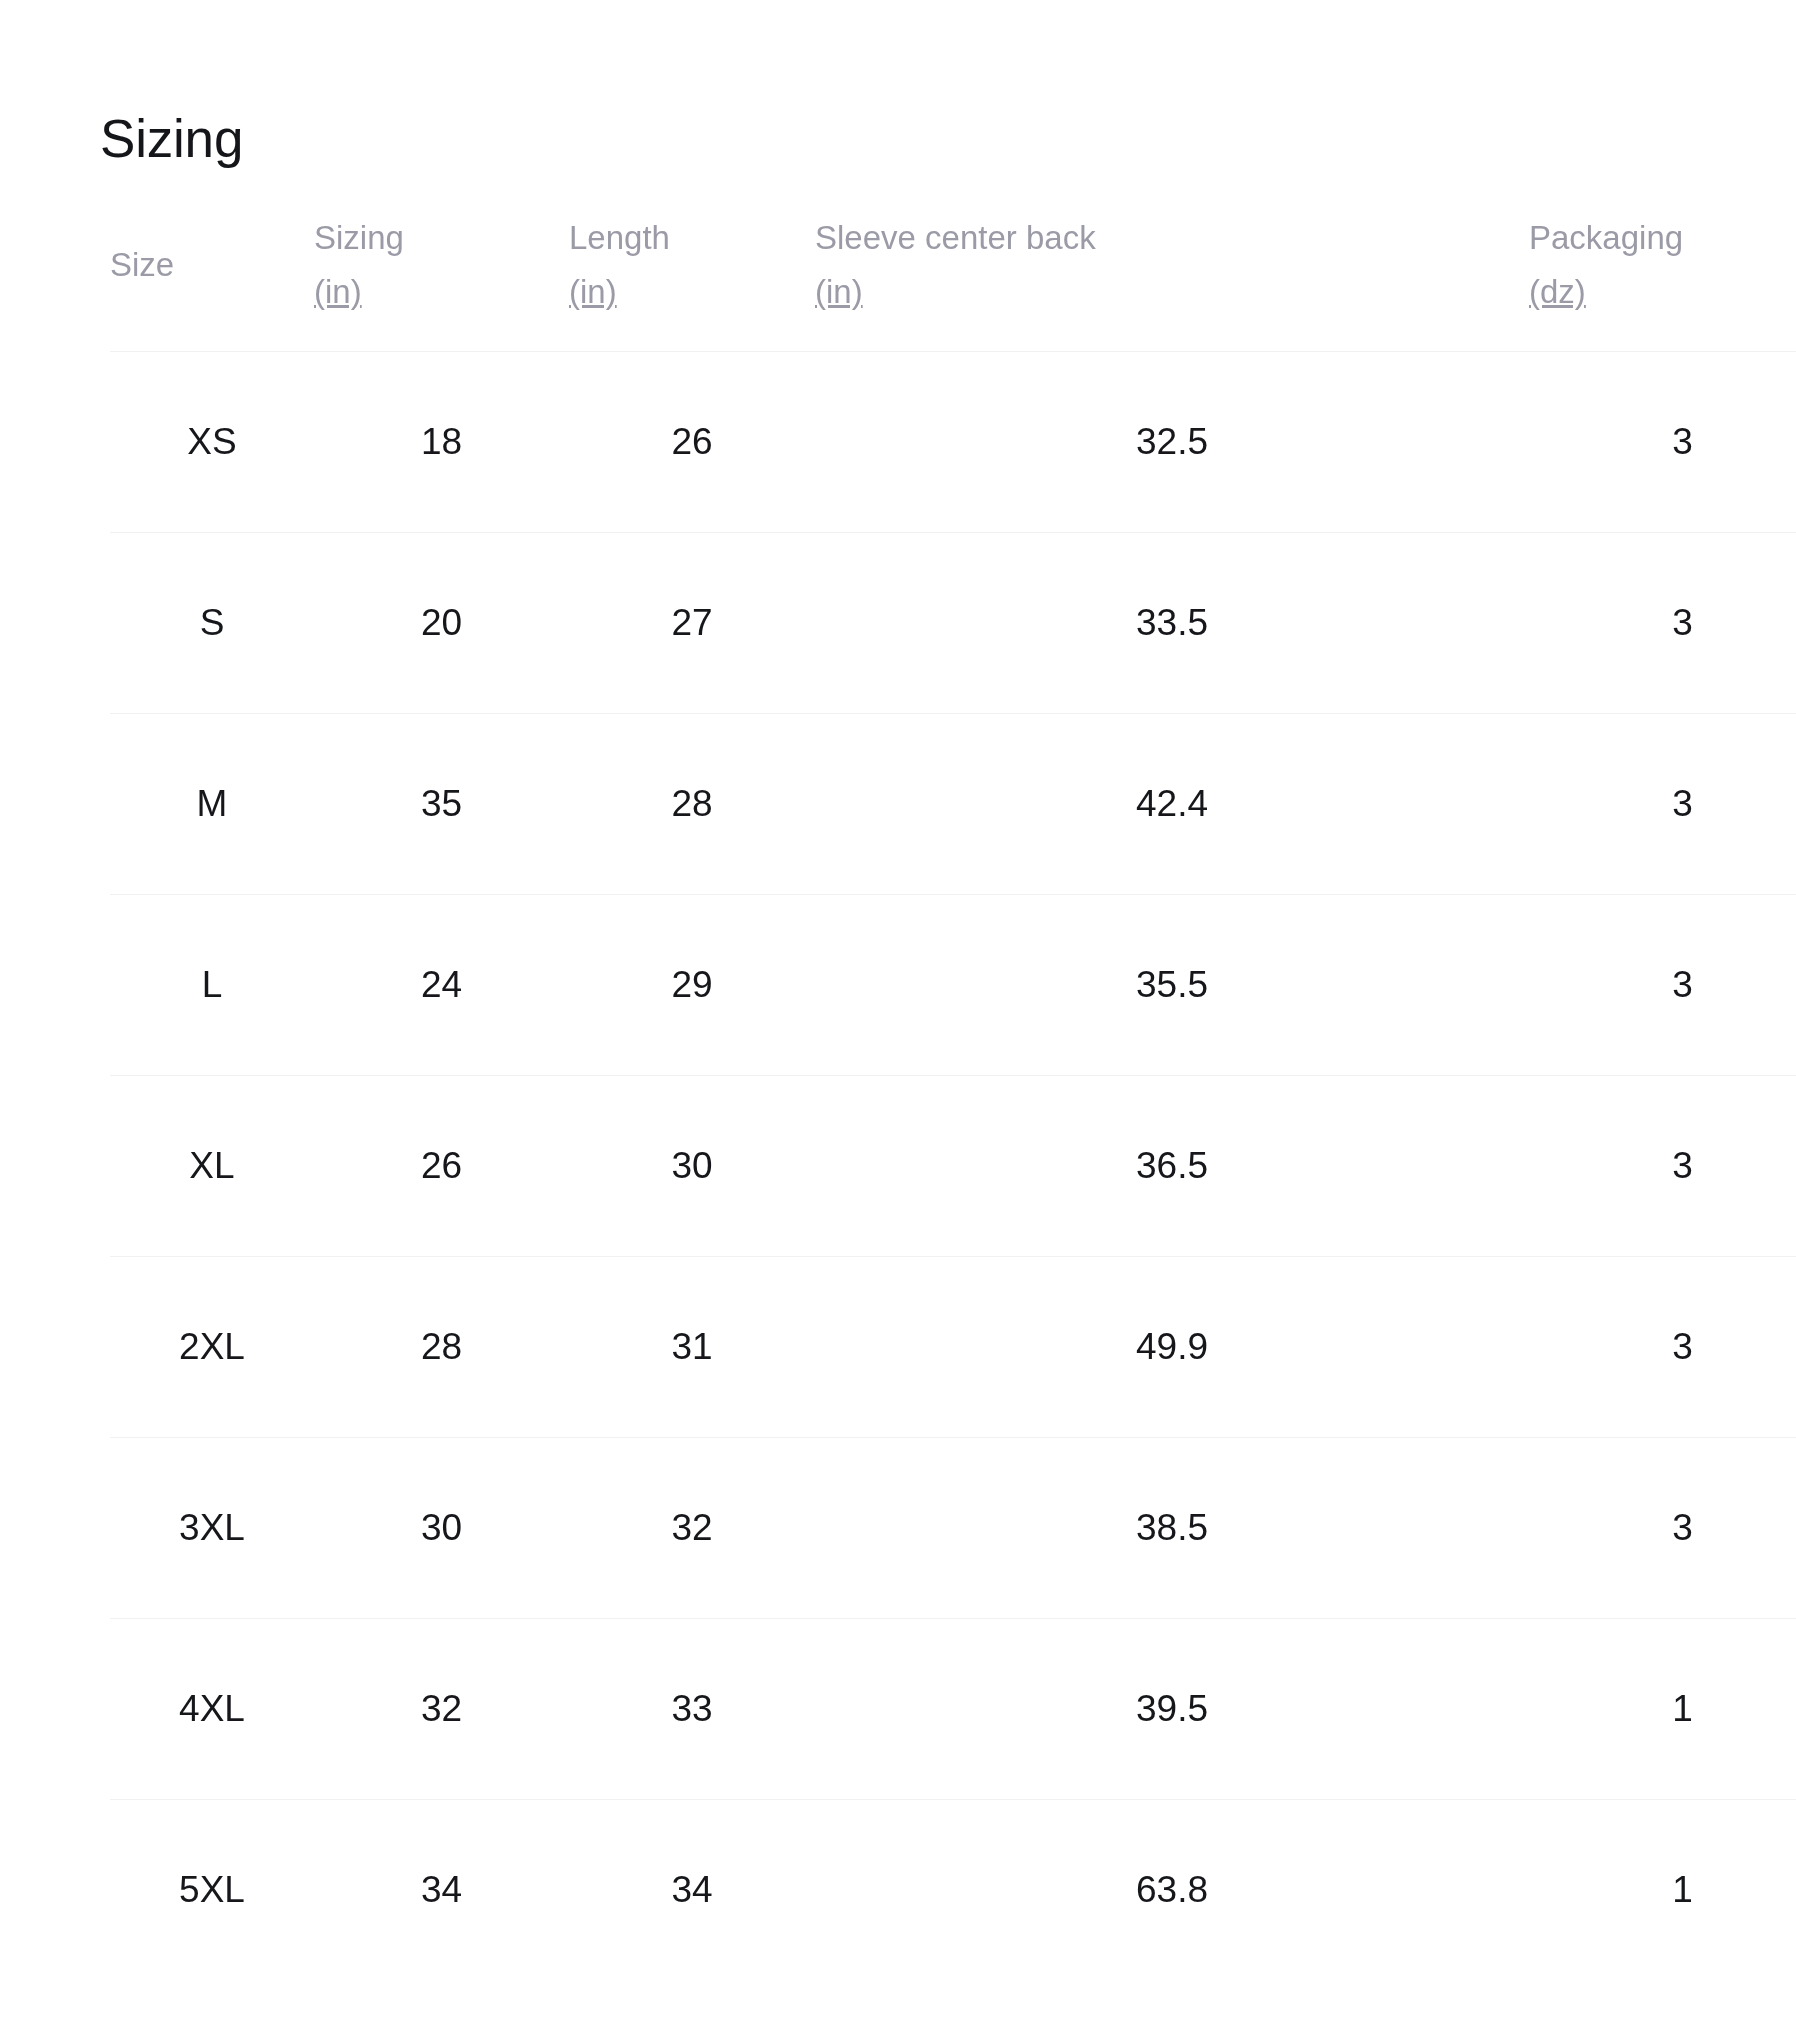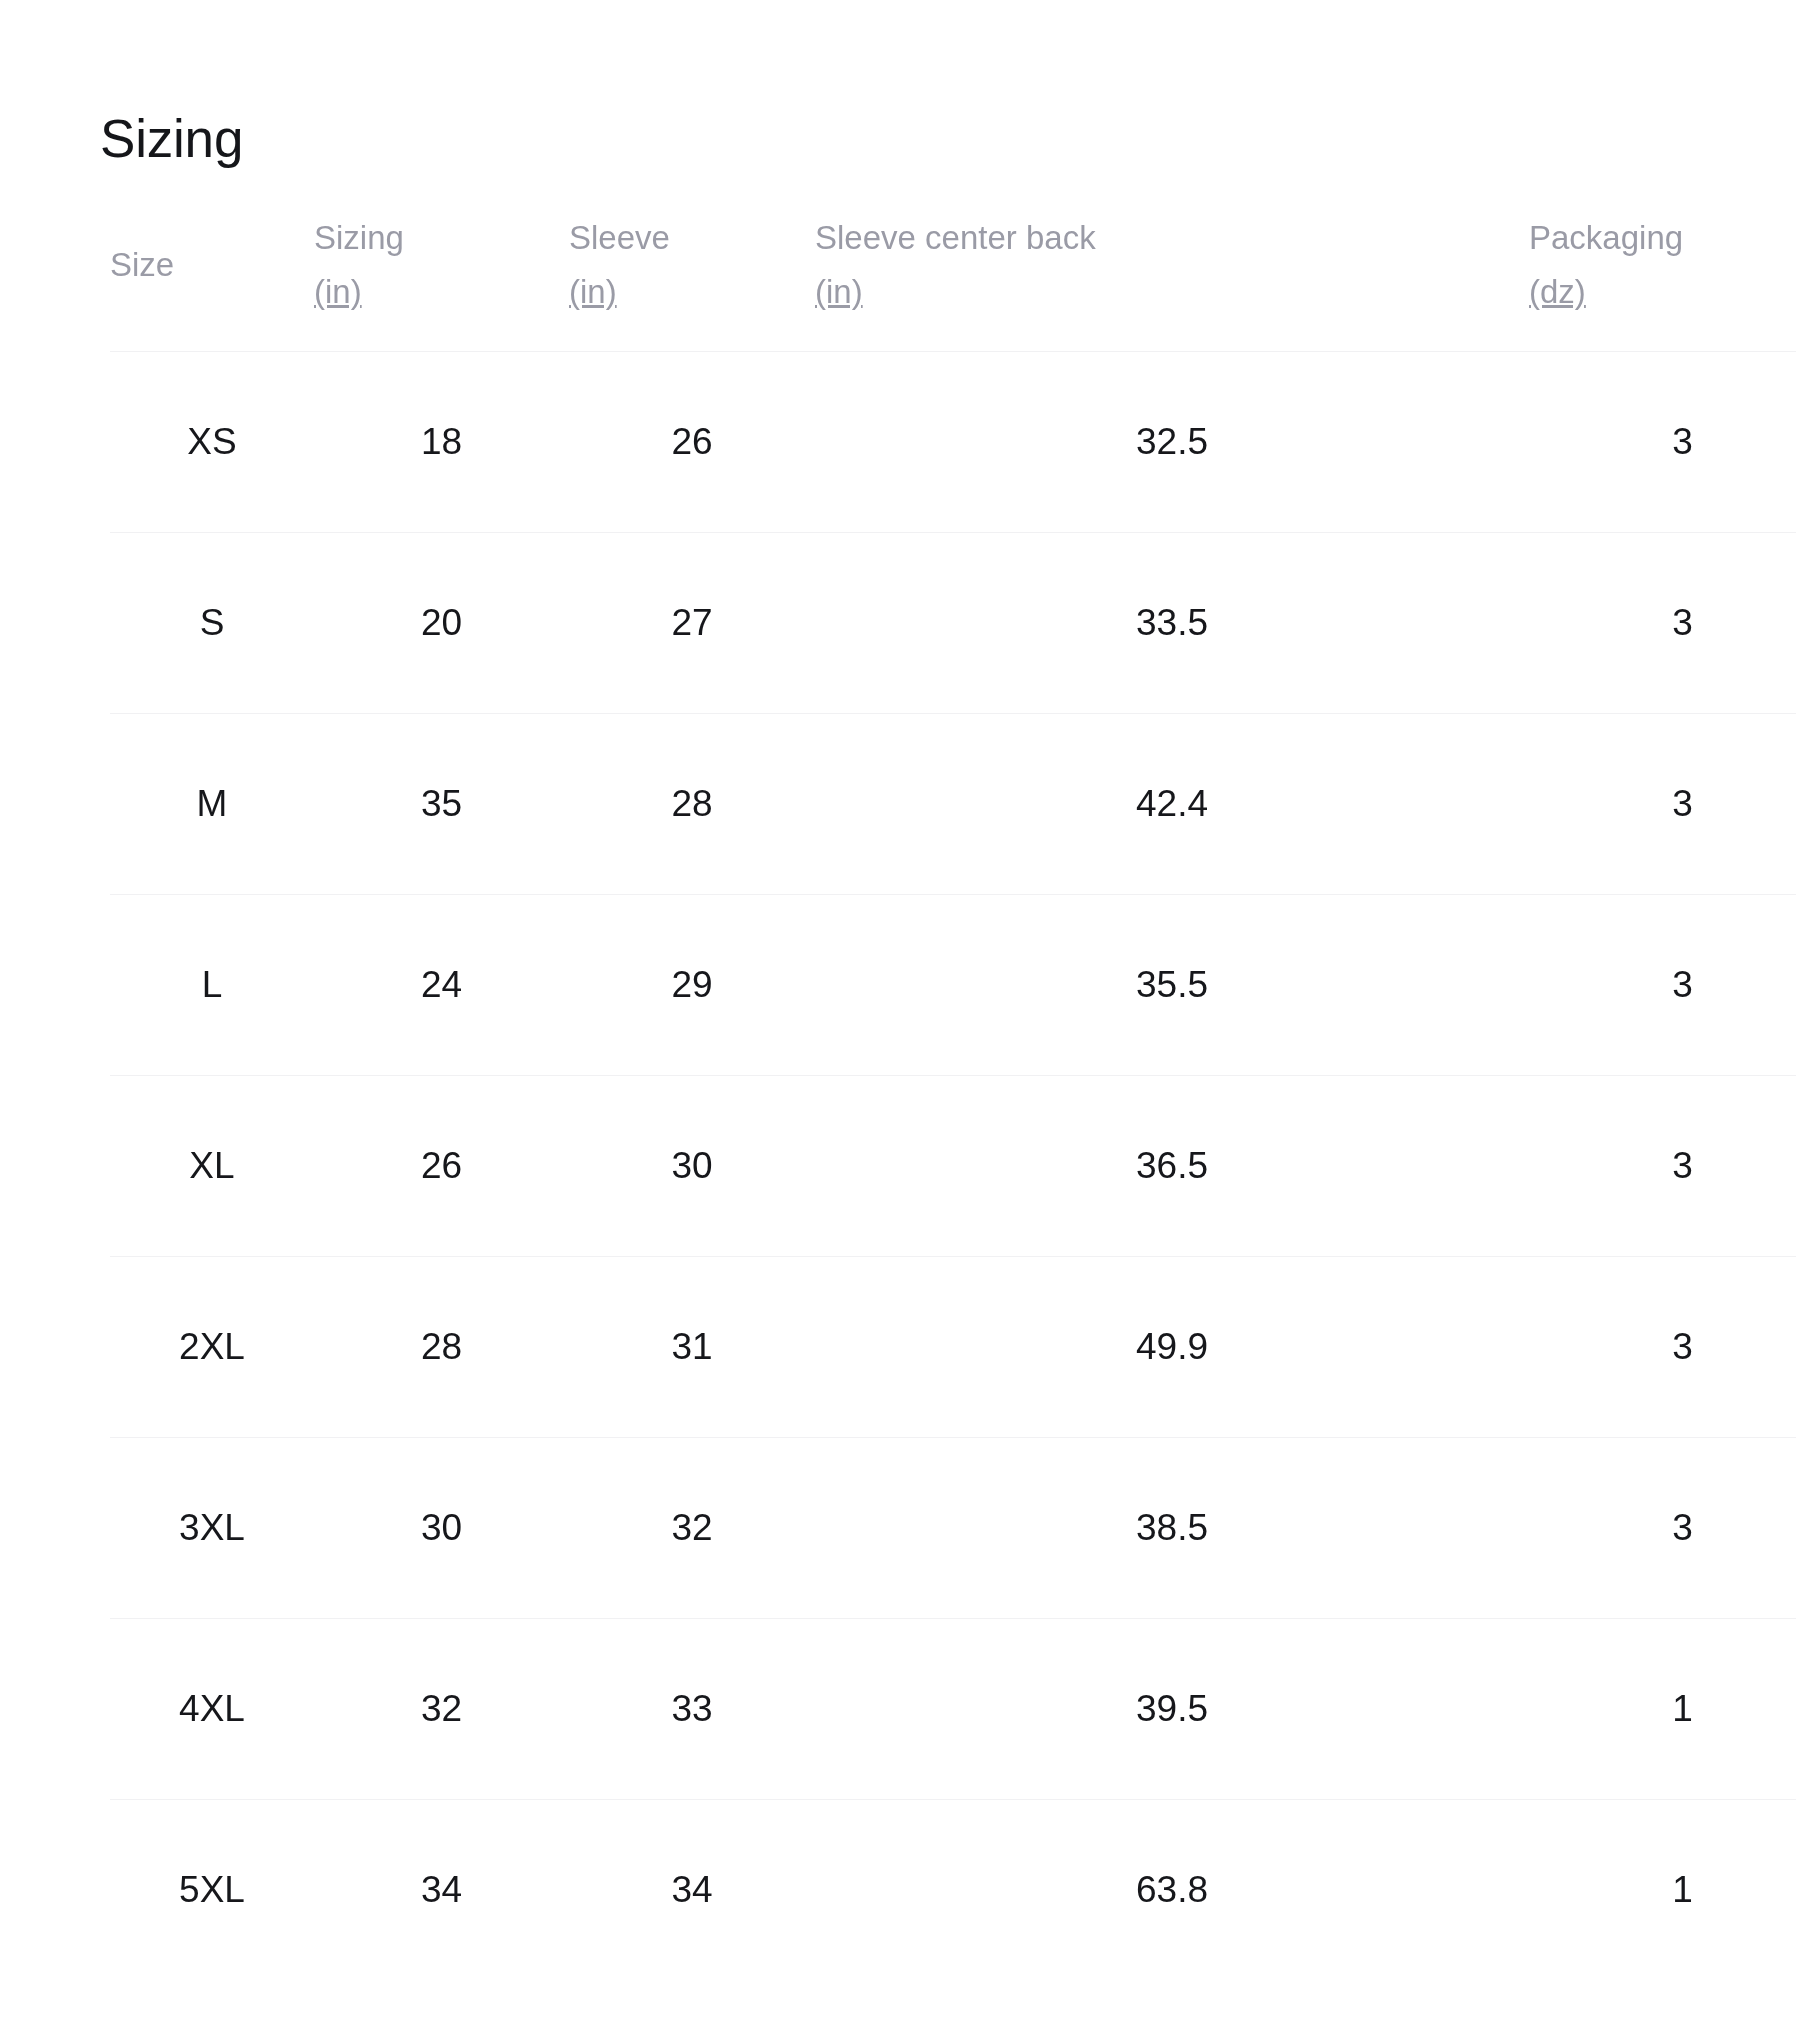--- a/index.html
+++ b/index.html
@@ -110,21 +110,21 @@
         <tr>
           <th>
             <span>Size</span>
             <span class="hdr-unit"></span>
           </th>
           <th>
             <span>Sizing</span>
             <span class="hdr-unit">(in)</span>
           </th>
           <th>
-            <span>Sleeve</span>
+            <span>Length</span>
             <span class="hdr-unit">(in)</span>
           </th>
           <th>
             <span>Sleeve center back</span>
             <span class="hdr-unit">(in)</span>
           </th>
           <th>
             <span>Packaging</span>
             <span class="hdr-unit">(dz)</span>
           </th>

